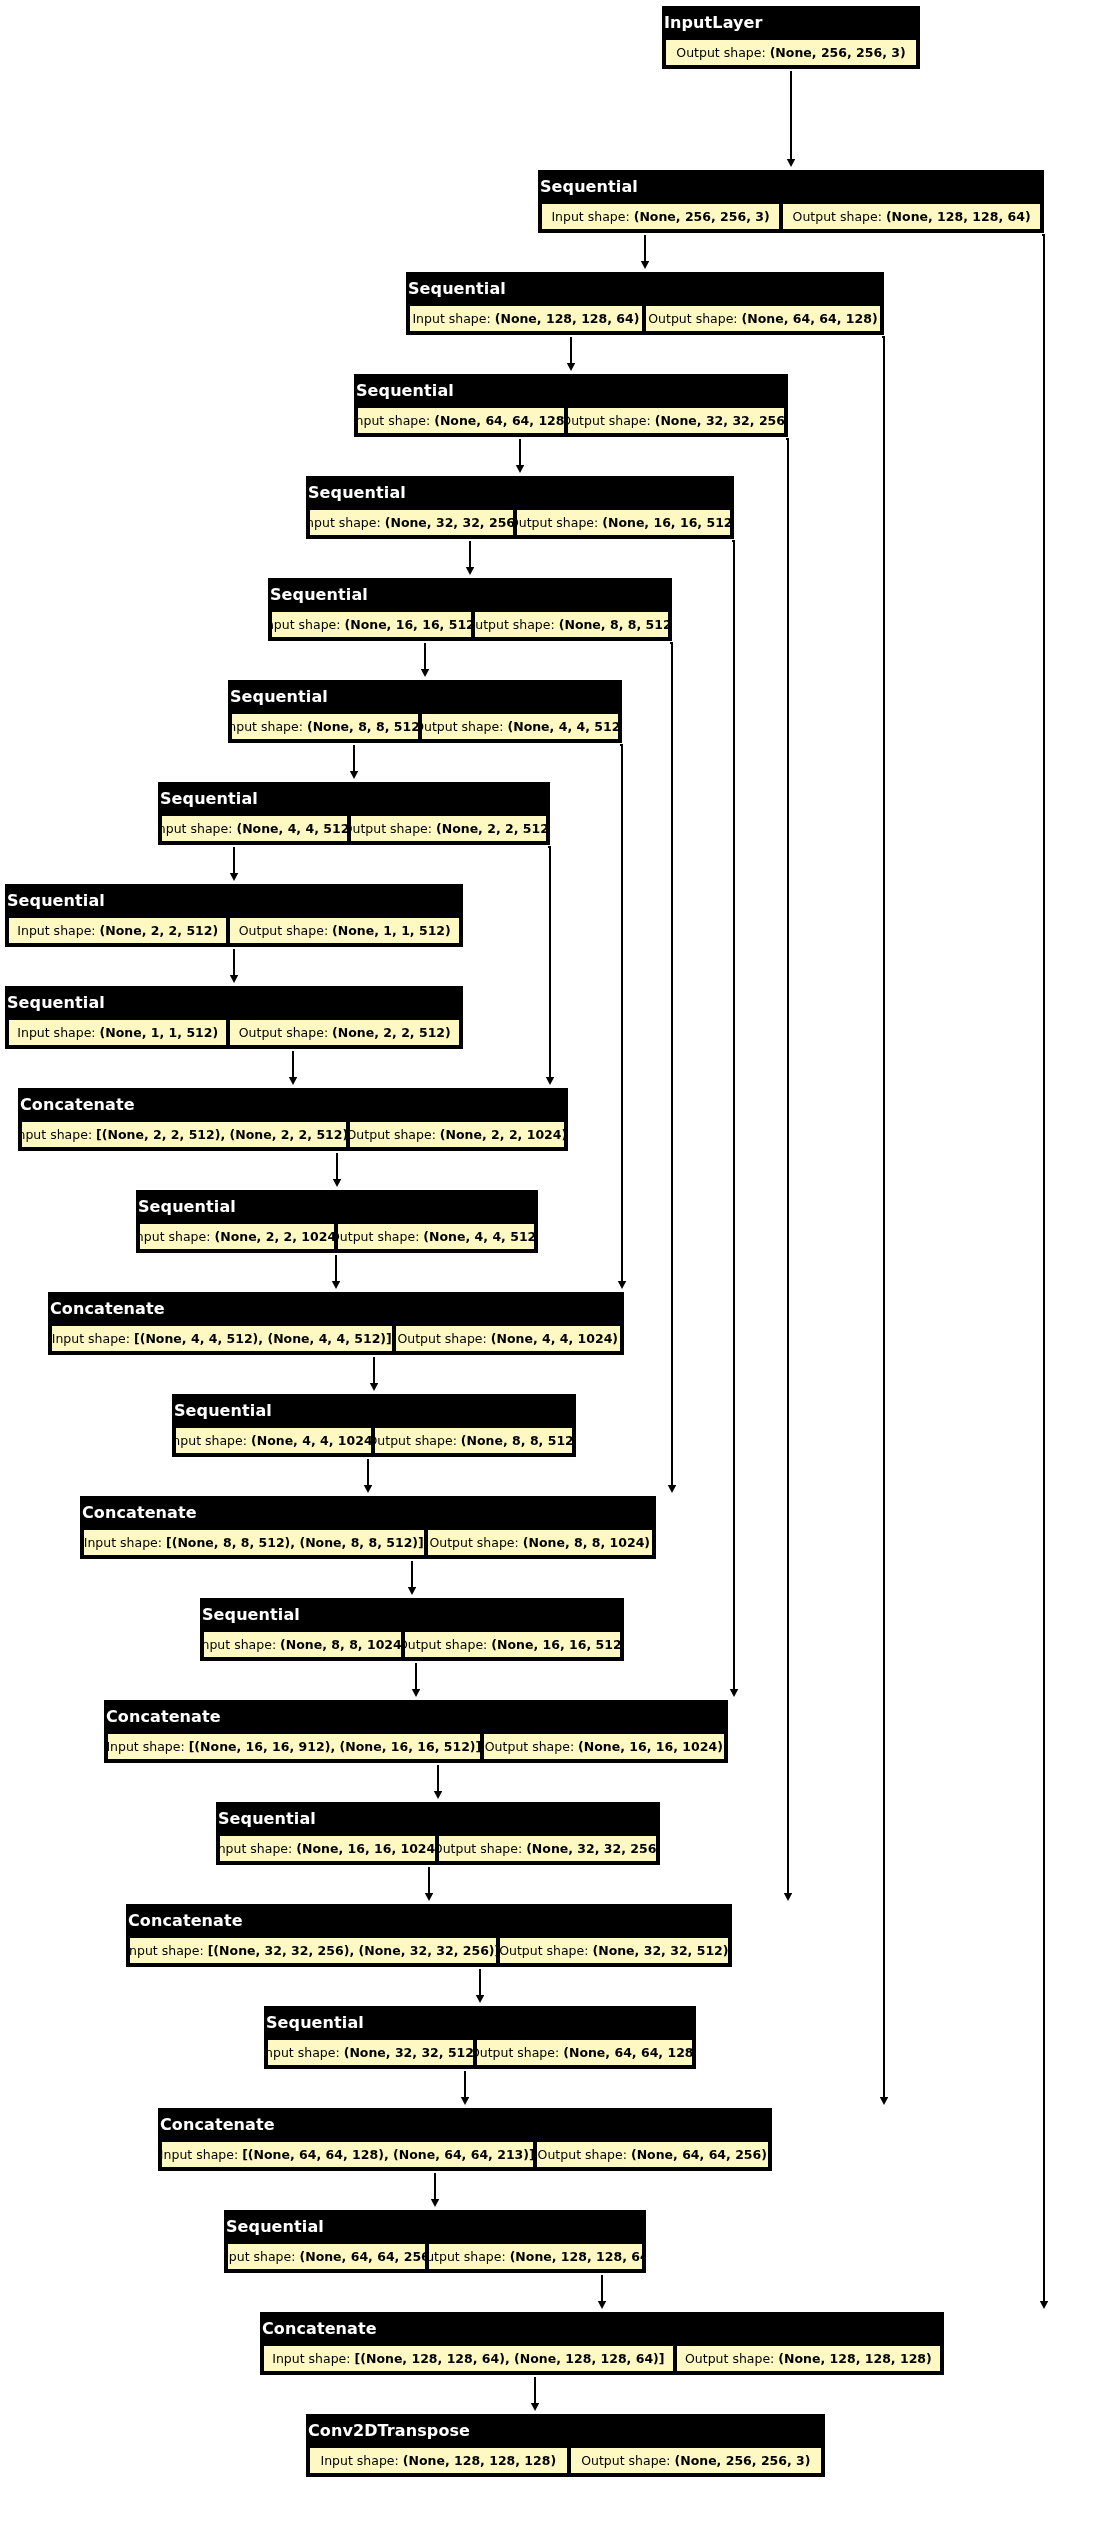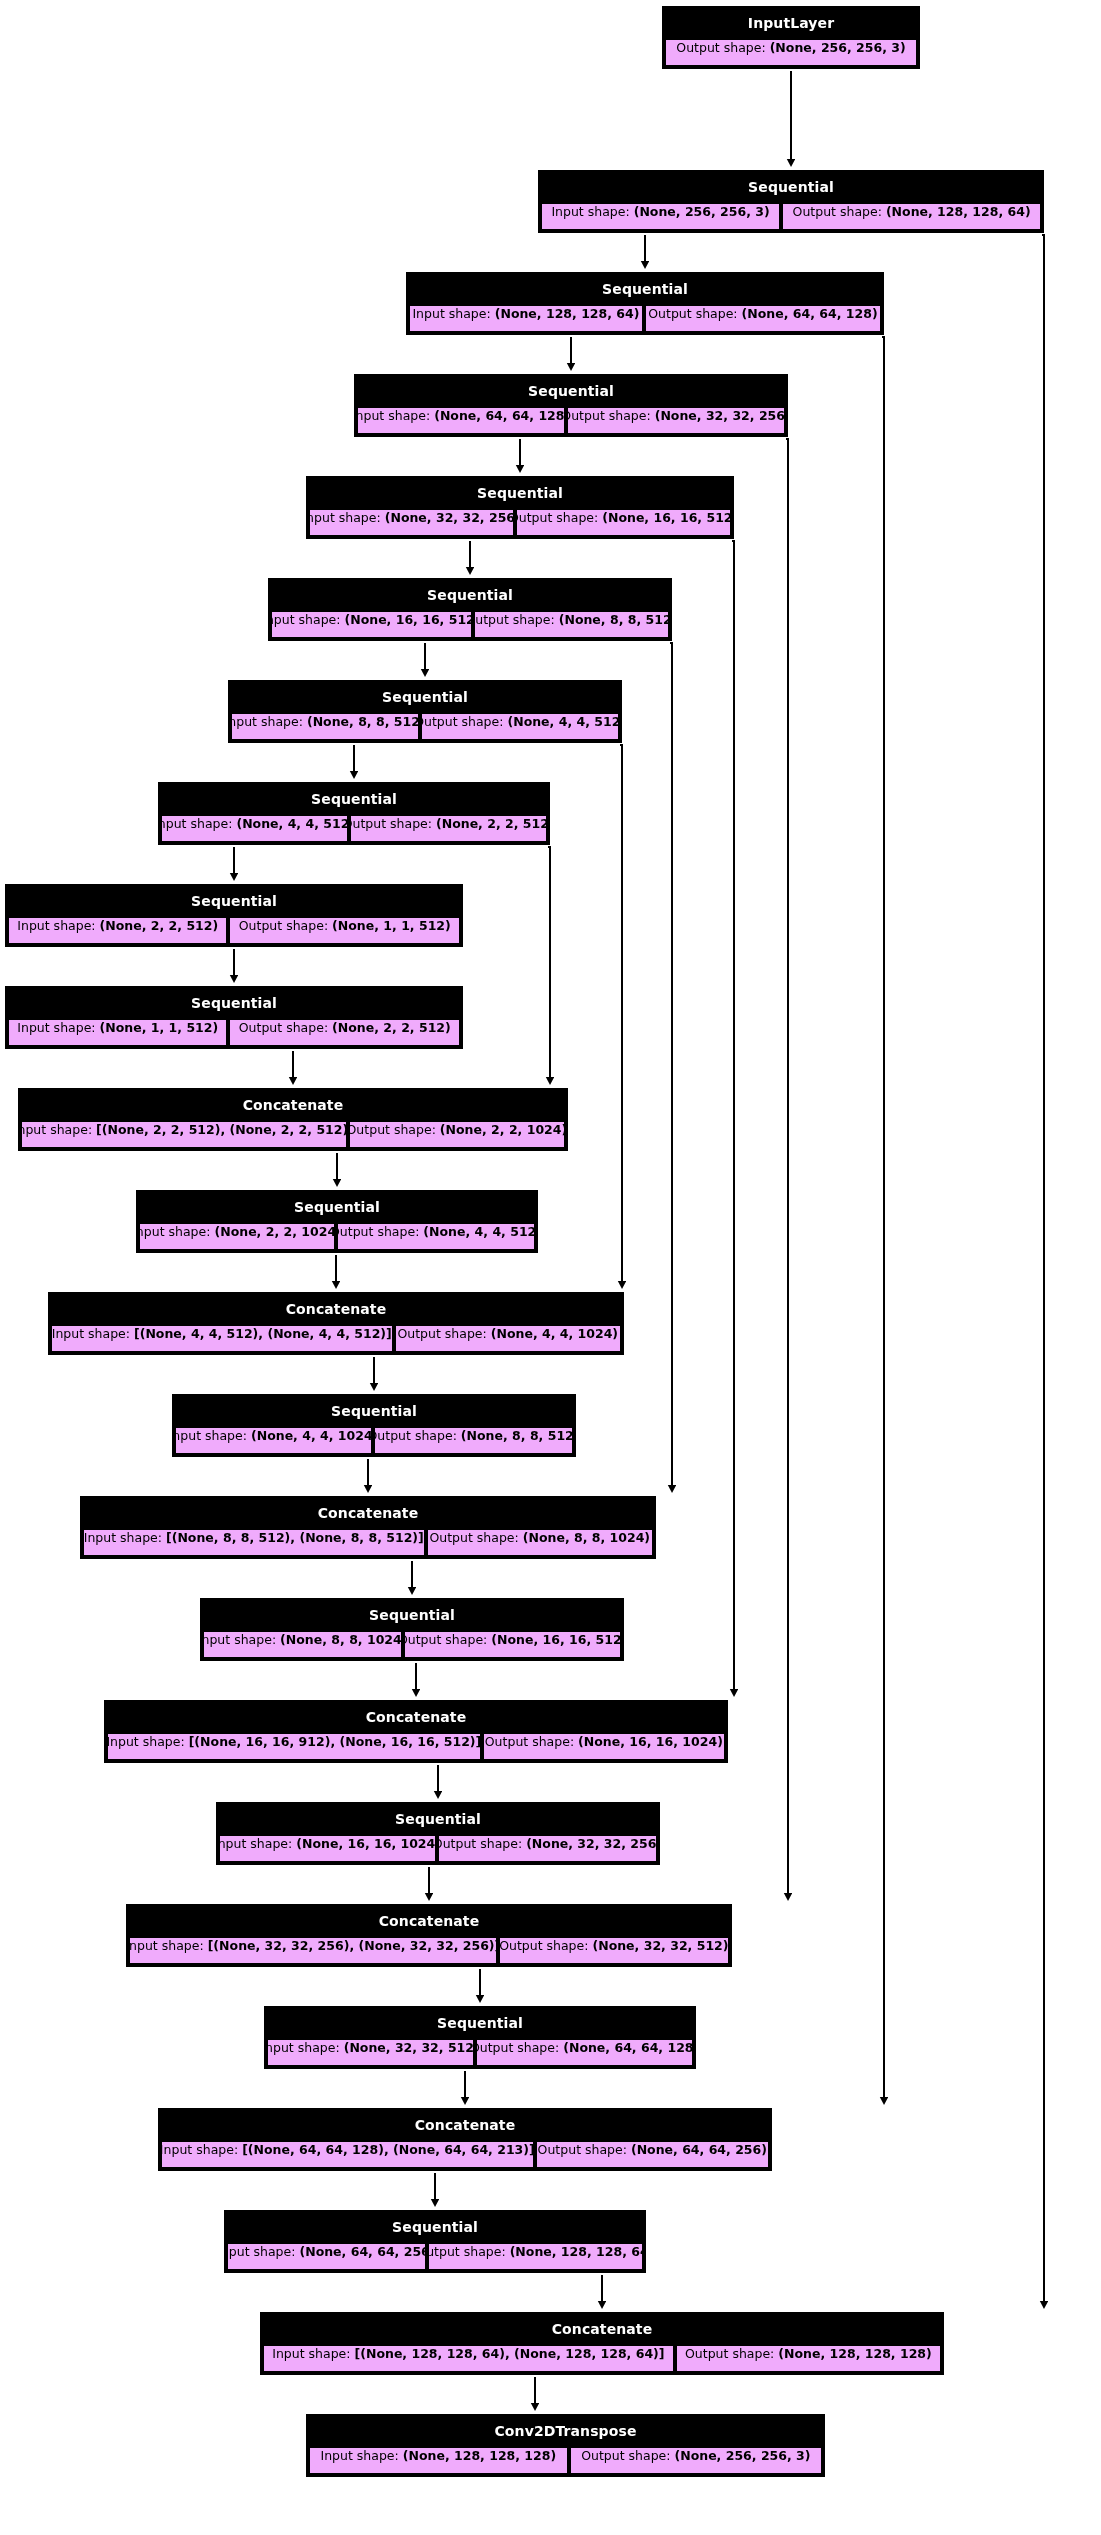--- a/index.html
+++ b/index.html
@@ -30,42 +30,42 @@
   .node {
     position: absolute;
     box-sizing: border-box;
     border: 2px solid #000000;
     background: #ffffff;
   }
   .node-title {
     background: #000000;
     color: #ffffff;
     font-weight: bold;
-    font-size: 14px;
-    text-align: center;
+    font-size: 16px;
     line-height: 30px;
     height: 30px;
     letter-spacing: 0.1px;
   }
   .node-body {
     display: flex;
     height: 29px;
     background: #ffffff;
   }
   .cell {
     flex: 1 1 auto;
     box-sizing: border-box;
     border: 2px solid #000000;
     display: flex;
+    align-items: center;
     justify-content: center;
     font-size: 12.5px;
     color: #000000;
     white-space: nowrap;
     padding: 0 6px;
-    background: #f0abfc;
+    background: #fef9c3;
     overflow: hidden;
   }
   .cell.single {
     flex: 1 1 100%;
   }
   .cell .lbl {
     font-weight: normal;
   }
   .cell .val {
     font-weight: bold;

